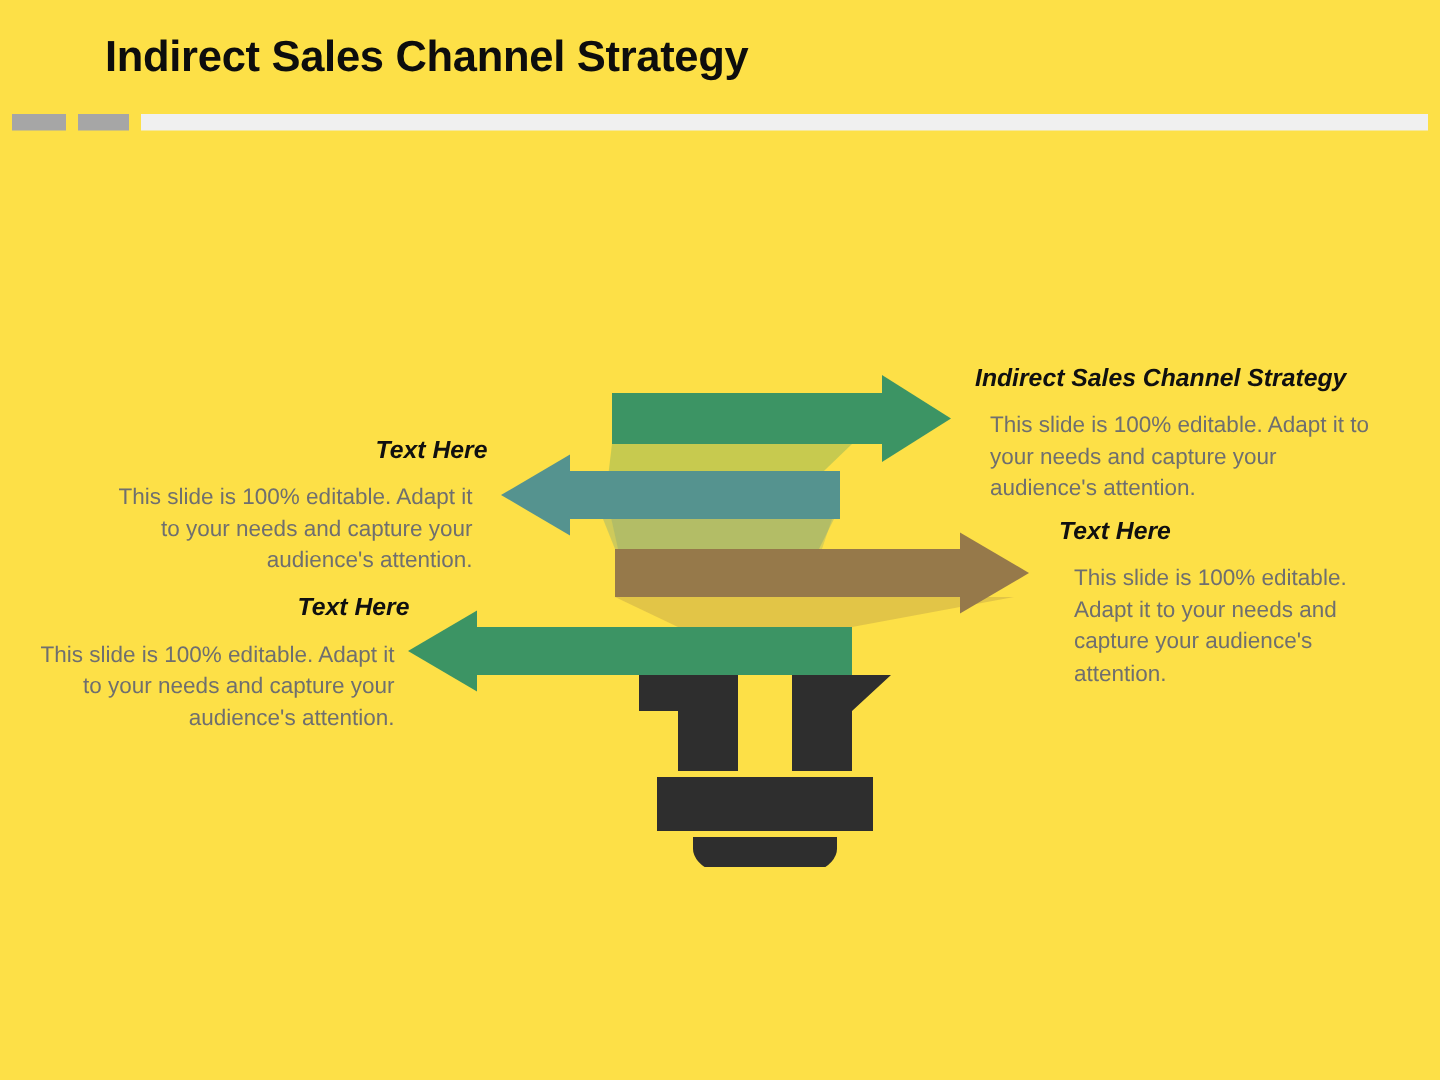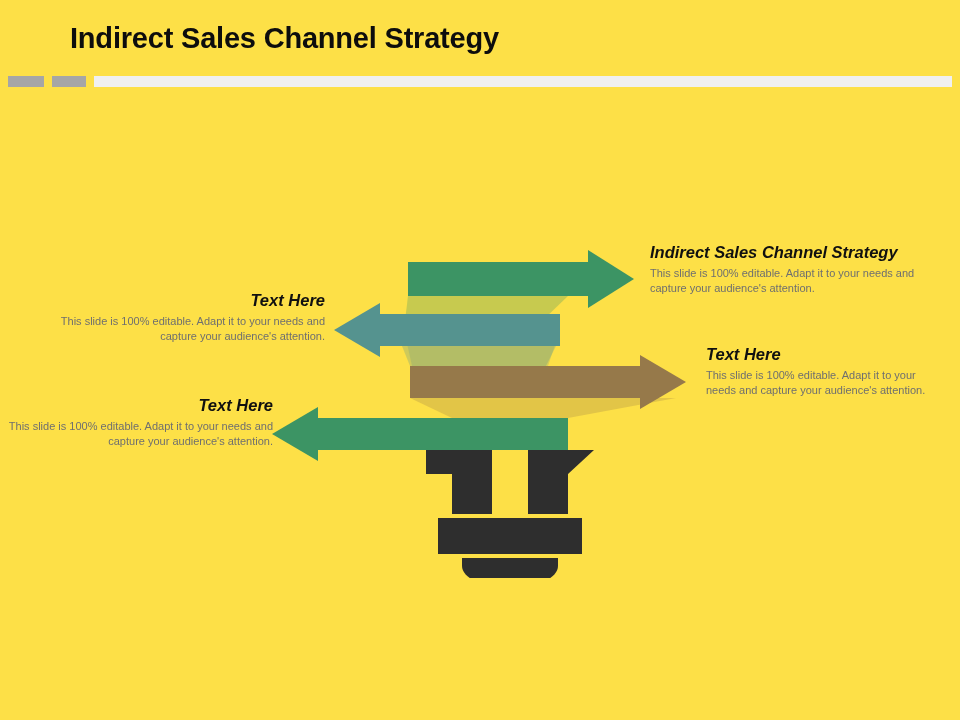--- a/index.html
+++ b/index.html
@@ -61,24 +61,24 @@
   .callout { position: absolute; }
   .callout-heading {
     font-size: 16.5px;
     font-weight: bold;
     font-style: italic;
     color: #101010;
     margin: 0 0 3px 0;
     line-height: 1.2;
   }
   .callout-body {
-    font-size: 11px;
+    font-size: 15px;
     color: #6f6f6f;
     line-height: 1.42;
-    margin: 0;
+    margin: 10px;
   }
   .align-right { text-align: right; }
   .align-left  { text-align: left; }
 </style>
 </head>
 <body>
 
 <div id="slide">
 
   <div id="slide-title">Indirect Sales Channel Strategy</div>

